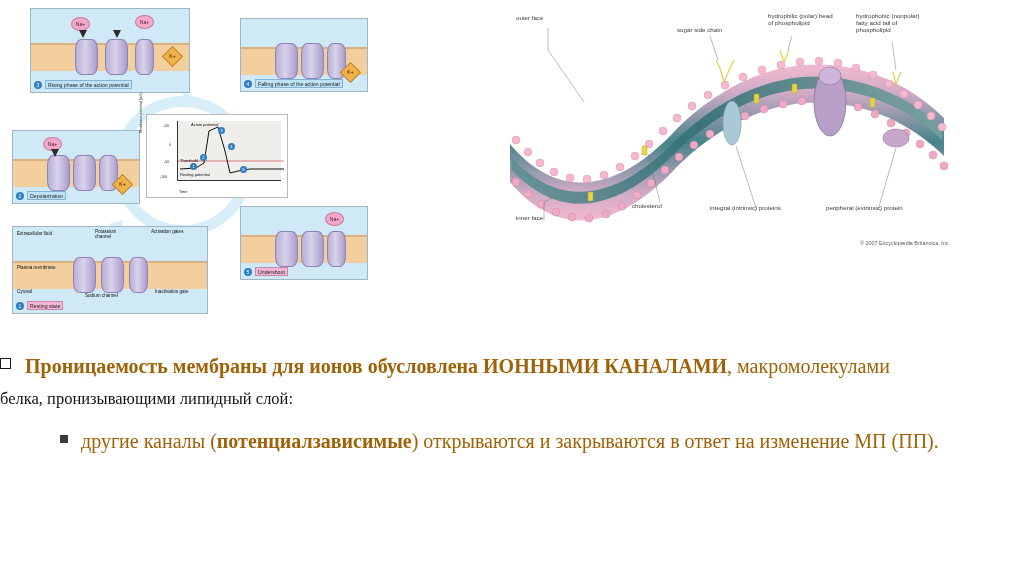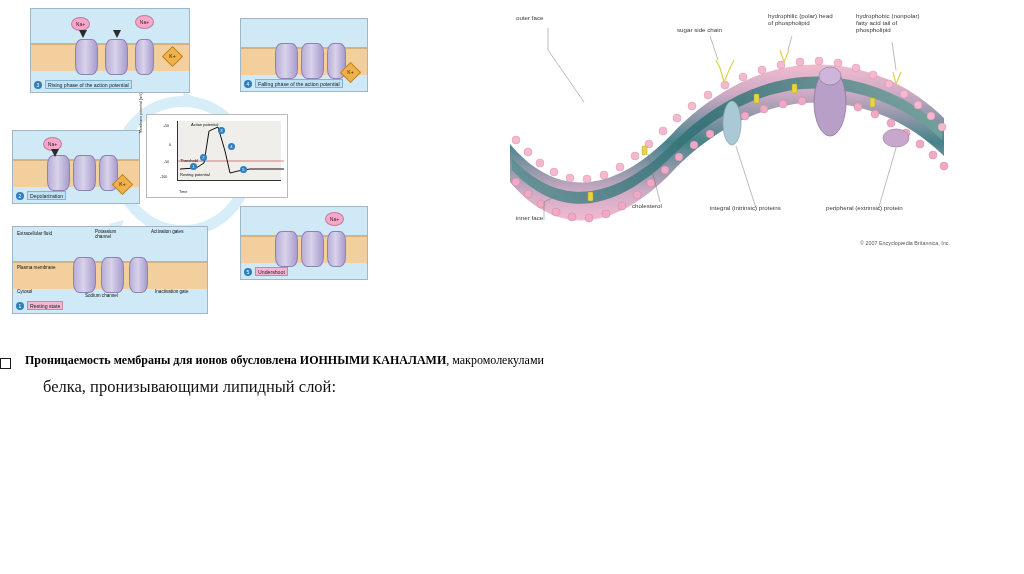--- a/index.html
+++ b/index.html
@@ -263,27 +263,26 @@
   .marker-square.filled {
     background: #3b3b3b;
     border-color: #3b3b3b;
     width: 6px;
     height: 6px;
     margin-top: 8px;
     margin-right: 13px;
   }
   .bullet-text {
     font-family: "Liberation Serif", serif;
-    font-size: 12px;
-    color: #000000;
+    font-size: 20px;
+    color: #a16207;
     line-height: 1.45;
   }
   .bullet-text b { font-weight: bold; }
   .cont-line {
-    padding-left: 43px;
     font-family: "Liberation Serif", serif;
     font-size: 16.5px;
     color: #111;
     margin-top: -8px;
     margin-bottom: 18px;
   }
 </style>
 </head>
 <body>
 
@@ -547,14 +546,20 @@
 
   <div class="bullet-row">
     <span class="marker-square"></span>
     <span class="bullet-text">
       <b>Проницаемость мембраны для ионов обусловлена </b><b>ИОННЫМИ КАНАЛАМИ</b><span>, макромолекулами</span>
     </span>
   </div>
   <div class="cont-line">белка, пронизывающими липидный слой:</div>
 
 
+  <div class="bullet-row level2">
+    <span class="marker-square filled"></span>
+    <span class="bullet-text">
+      <span>другие каналы (</span><b>потенциалзависимые</b><span>) открываются и закрываются в ответ на изменение МП (ПП).</span>
+    </span>
+  </div>
 
 </div>
 
 </body></html>

